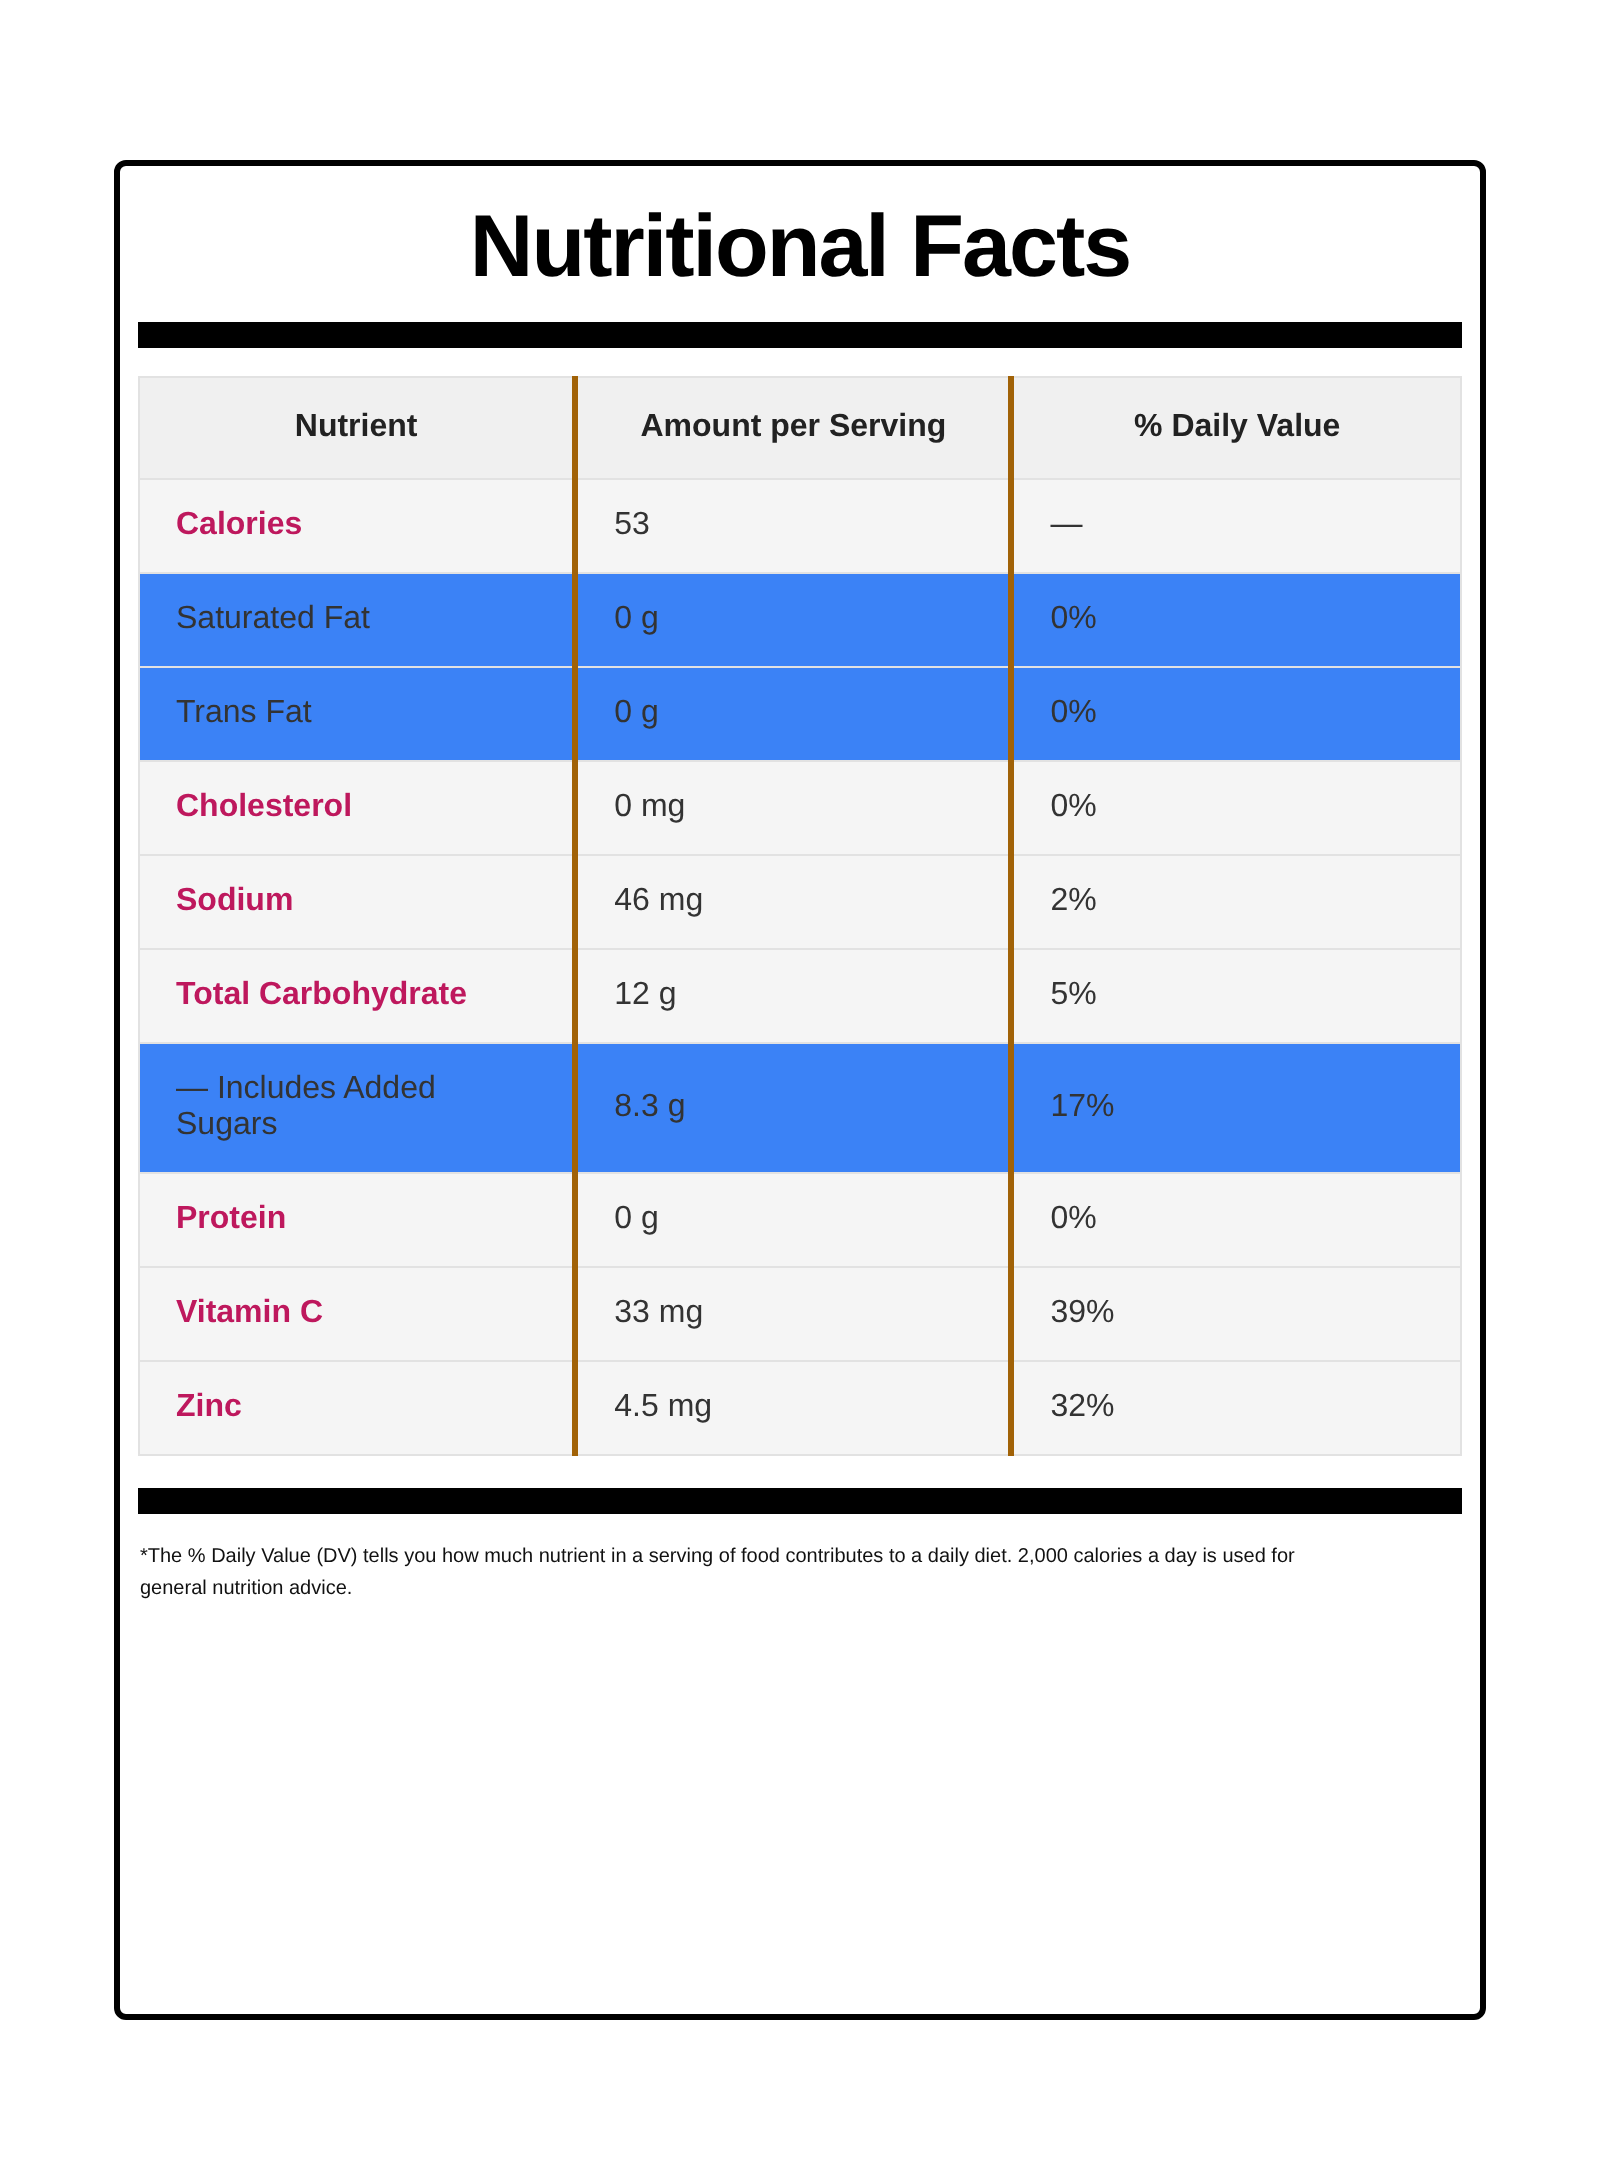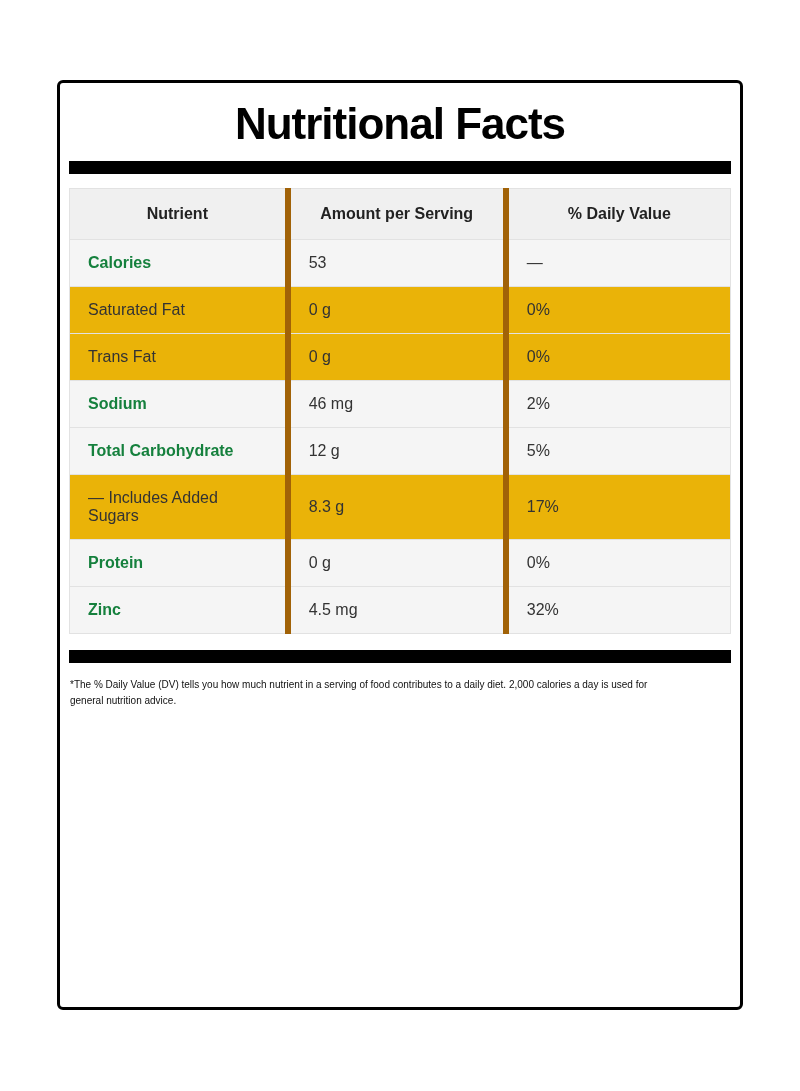--- a/index.html
+++ b/index.html
@@ -54,35 +54,35 @@
     text-align: center;
     font-weight: 700;
     color: #222222;
     padding: 16px 18px;
     border-bottom: 1px solid #e2e2e2;
   }
   .nutrition-table td {
     padding: 14px 18px;
     border-bottom: 1px solid #e2e2e2;
     color: #333333;
-    background: #eab308;
+    background: #3b82f6;
   }
   .nutrition-table th + th,
   .nutrition-table td + td {
-    border-left: 6px solid #a16207;
+    border-left: 3px solid #a16207;
   }
   .nutrition-table col.col-nutrient { width: 33%; }
   .nutrition-table col.col-amount  { width: 33%; }
   .nutrition-table col.col-dv      { width: 34%; }
   .nutrition-table tr.emphasis td {
     background: #f5f5f5;
   }
   .nutrition-table tr.emphasis td.nutrient-cell {
     font-weight: 700;
-    color: #15803d;
+    color: #be185d;
   }
   .footnote {
     margin: 14px 10px 0 10px;
     font-size: 10px;
     line-height: 1.55;
     color: #111111;
     max-width: 590px;
   }
 </style>
 </head>
@@ -118,40 +118,50 @@
           <td class="nutrient-cell">Saturated Fat</td>
           <td>0 g</td>
           <td>0%</td>
         </tr>
         <tr>
           <td class="nutrient-cell">Trans Fat</td>
           <td>0 g</td>
           <td>0%</td>
         </tr>
         <tr class="emphasis">
+          <td class="nutrient-cell">Cholesterol</td>
+          <td>0 mg</td>
+          <td>0%</td>
+        </tr>
+        <tr class="emphasis">
           <td class="nutrient-cell">Sodium</td>
           <td>46 mg</td>
           <td>2%</td>
         </tr>
         <tr class="emphasis">
           <td class="nutrient-cell">Total Carbohydrate</td>
           <td>12 g</td>
           <td>5%</td>
         </tr>
         <tr>
           <td class="nutrient-cell">— Includes Added Sugars</td>
           <td>8.3 g</td>
           <td>17%</td>
         </tr>
         <tr class="emphasis">
           <td class="nutrient-cell">Protein</td>
           <td>0 g</td>
           <td>0%</td>
         </tr>
         <tr class="emphasis">
+          <td class="nutrient-cell">Vitamin C</td>
+          <td>33 mg</td>
+          <td>39%</td>
+        </tr>
+        <tr class="emphasis">
           <td class="nutrient-cell">Zinc</td>
           <td>4.5 mg</td>
           <td>32%</td>
         </tr>
       </tbody>
     </table>
 
     <div class="thick-bar"></div>
 
     <p class="footnote">*The % Daily Value (DV) tells you how much nutrient in a serving of food contributes to a daily diet. 2,000 calories a day is used for general nutrition advice.</p>

